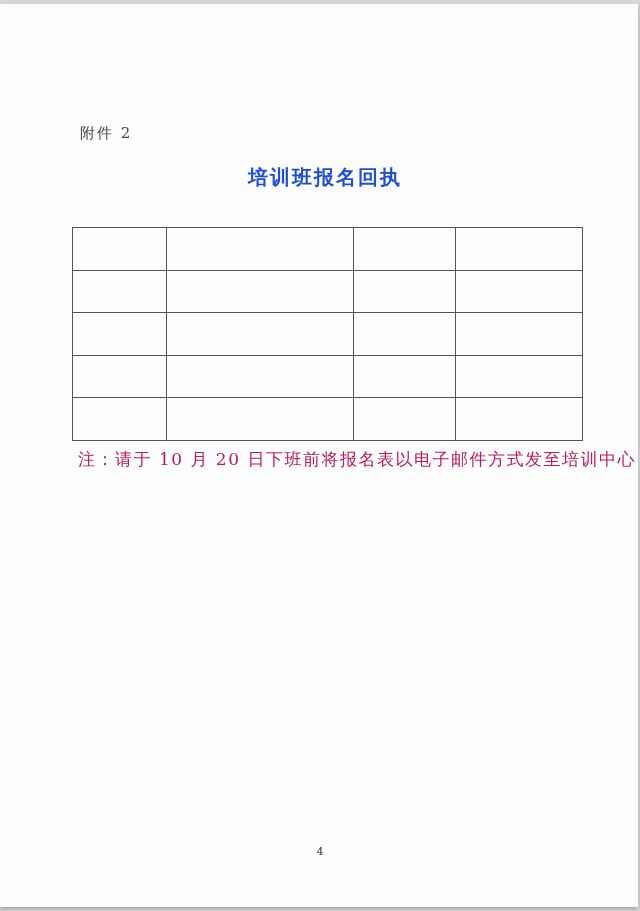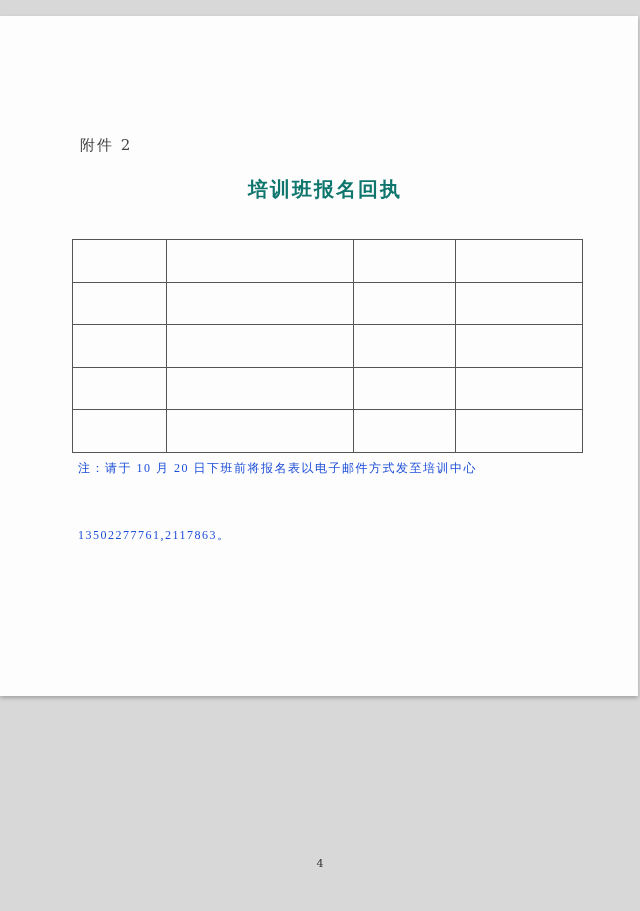--- a/index.html
+++ b/index.html
@@ -1,39 +1,39 @@
 <!DOCTYPE html>
 <html><head>
   <meta charset="utf-8">
   <style>
     html, body { margin: 0; padding: 0; }
     body {
       width: 640px; height: 911px; background: #d8d8d8; overflow: hidden; position: relative;
       font-family: "DejaVu Serif", "Liberation Serif", serif; color: #333;
     }
     .page {
-      position: absolute; left: 0; top: 16px; width: 638px; height: 680px;
+      position: absolute; left: 0; top: 4px; width: 638px; height: 903px;
       background: #fdfdfd; box-shadow: 0 2px 4px rgba(0,0,0,0.25);
     }
     .attach { position: absolute; left: 80px; top: 120px; font-size: 15px; color: #444; letter-spacing: 2px; }
     .title {
       position: absolute; left: 0; width: 640px; top: 160px; text-align: center;
-      font-family: "DejaVu Sans", sans-serif; font-weight: bold; font-size: 20px; color: #0f766e; letter-spacing: 2px;
+      font-family: "DejaVu Sans", sans-serif; font-weight: bold; font-size: 20px; color: #1d4ed8; letter-spacing: 2px;
       padding-left: 10px; box-sizing: border-box;
     }
     table.form {
       position: absolute; left: 72px; top: 223px; width: 511px; height: 214px;
       border-collapse: collapse;
     }
     table.form td, table.form th {
       border: 1px solid #555; padding: 0; font-weight: normal;
       font-size: 15px; color: #444; text-align: center; letter-spacing: 3px;
     }
     table.form tr { height: 35.6px; }
-    .note { position: absolute; left: 78px; font-size: 12px; color: #1d4ed8; letter-spacing: 1.5px; white-space: nowrap; font-family: Liberation Serif, serif; }
+    .note { position: absolute; left: 78px; font-size: 17px; color: #be185d; letter-spacing: 1.5px; white-space: nowrap; }
     .pagenum { position: absolute; left: 0; width: 640px; top: 841px; text-align: center; font-size: 11px; color: #333; }
   </style>
 </head>
 <body>
 
 <div class="page">
   <div class="attach">附件 2</div>
   <div class="title">培训班报名回执</div>
 
   <table class="form">
@@ -71,16 +71,15 @@
     <tr>
       <td></td>
       <td></td>
       <td></td>
       <td></td>
     </tr>
   </tbody>
     </table>
 
   <div class="note" style="top:444px">注：请于 10 月 20 日下班前将报名表以电子邮件方式发至培训中心</div>
-  <div class="note" style="top:511px">13502277761,2117863。</div>
 
   <div class="pagenum">4</div>
 </div>
 
 </body></html>

